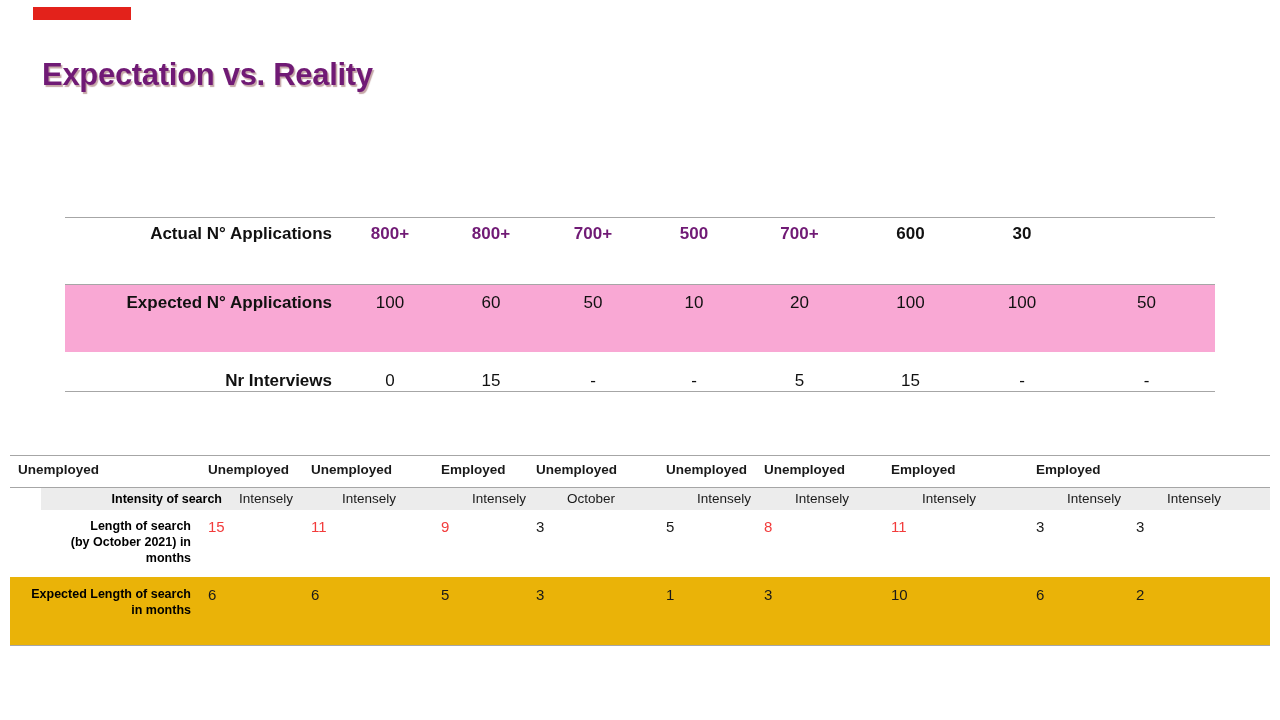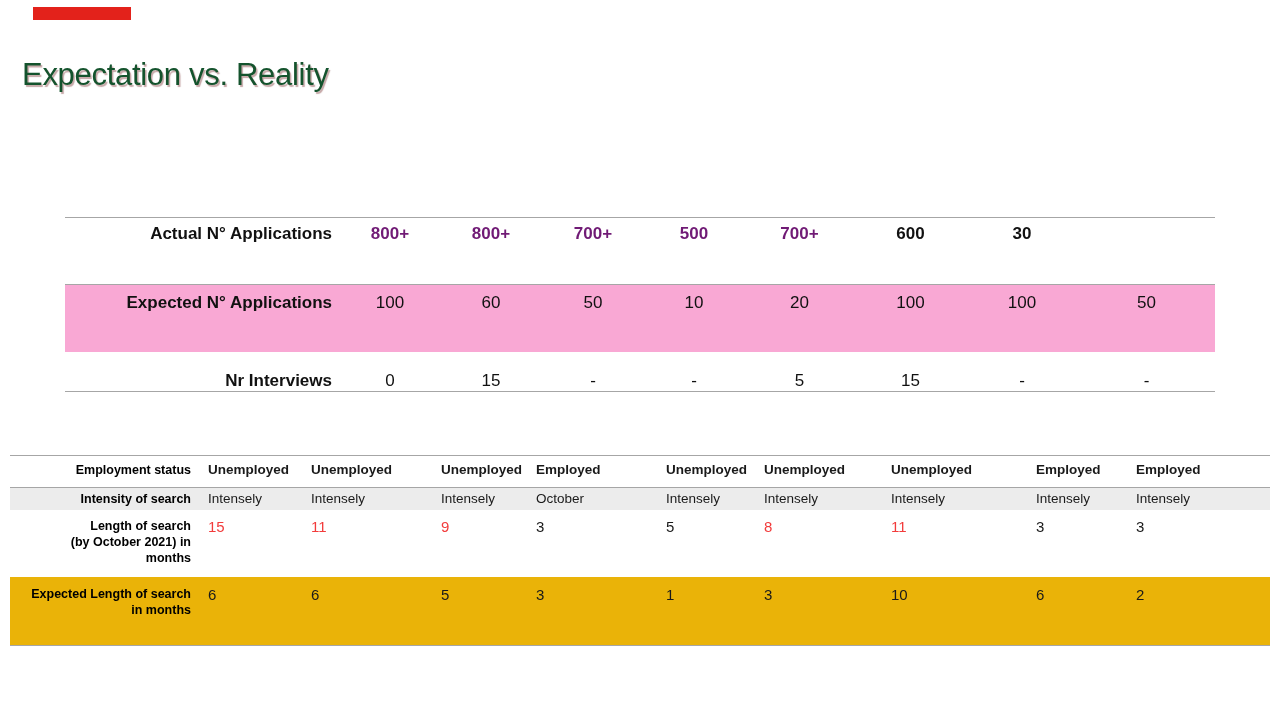--- a/index.html
+++ b/index.html
@@ -2,22 +2,22 @@
 <html><head>
 <meta charset="utf-8">
 <style>
   html,body{margin:0;padding:0;background:#fff;}
   .slide{
     position:relative;width:1280px;height:720px;background:#ffffff;
     font-family:"Liberation Sans",sans-serif;overflow:hidden;
   }
   .accent-bar{position:absolute;left:33px;top:7px;width:98px;height:13px;background:#e3221b;}
   .title{
-    position:absolute;left:22px;top:57px;margin:0;
-    font-size:31px;font-weight:400;color:#14532d;letter-spacing:-0.3px;
+    position:absolute;left:42px;top:57px;margin:0;
+    font-size:31px;font-weight:700;color:#701a75;letter-spacing:-0.3px;
     text-shadow:1.5px 1.5px 1px rgba(90,0,0,0.35);
   }
 
   
   .t1{position:absolute;left:65px;top:217px;width:1150px;font-size:17px;color:#111;}
   .t1row{display:grid;grid-template-columns:275px 100px 102px 102px 100px 111px 111px 112px 137px;}
   .t1 .r1{border-top:1px solid #a6a6a6;border-bottom:1px solid #a6a6a6;height:66px;background:#fff;}
   .t1 .r1 .cell{padding-top:6px;font-weight:700;}
   .t1 .r2{background:#f9a8d4;height:67px;}
   .t1 .r2 .cell{padding-top:8px;}
@@ -30,21 +30,21 @@
   .t2{position:absolute;left:10px;top:455px;width:1260px;color:#1a1a1a;}
   .t2row{display:grid;grid-template-columns:190px 103px 130px 95px 130px 98px 127px 145px 100px 142px;}
   .t2 .lbl{
     font-weight:700;text-align:right;padding-right:9px;font-size:12.5px;
     white-space:pre-line;line-height:16px;color:#000;
   }
   .t2 .val{text-align:left;padding-left:8px;}
   .t2 .r1{border-top:1px solid #a6a6a6;border-bottom:1px solid #a6a6a6;height:31px;background:#fff;}
   .t2 .r1 .cell{padding-top:6px;}
   .t2 .r1 .val{font-weight:700;font-size:13.5px;}
-  .t2 .r2{background:#ececec;height:22px;}
+  .t2 .r2{background:#ececec;height:22px;margin-left:31px;}
   .t2 .r2 .cell{padding-top:3px;}
   .t2 .r2 .val{font-size:13.5px;}
   .t2 .r3{background:#fff;height:67px;}
   .t2 .r3 .cell{padding-top:8px;}
   .t2 .r3 .val{font-size:15px;}
   .t2 .r4{background:#eab308;height:68px;border-bottom:1px solid #a6a6a6;}
   .t2 .r4 .cell{padding-top:9px;}
   .t2 .r4 .val{font-size:15px;}
 
   .red{color:#701a75;}
@@ -89,21 +89,20 @@
       <div class="cell val">-</div>
       <div class="cell val">5</div>
       <div class="cell val">15</div>
       <div class="cell val">-</div>
       <div class="cell val">-</div>
     </div>
   </div>
 
   <div class="t2">
     <div class="t2row r1">
-      <div class="cell lbl">Employment status</div>
       <div class="cell val">Unemployed</div>
       <div class="cell val">Unemployed</div>
       <div class="cell val">Unemployed</div>
       <div class="cell val">Employed</div>
       <div class="cell val">Unemployed</div>
       <div class="cell val">Unemployed</div>
       <div class="cell val">Unemployed</div>
       <div class="cell val">Employed</div>
       <div class="cell val">Employed</div>
     </div>

